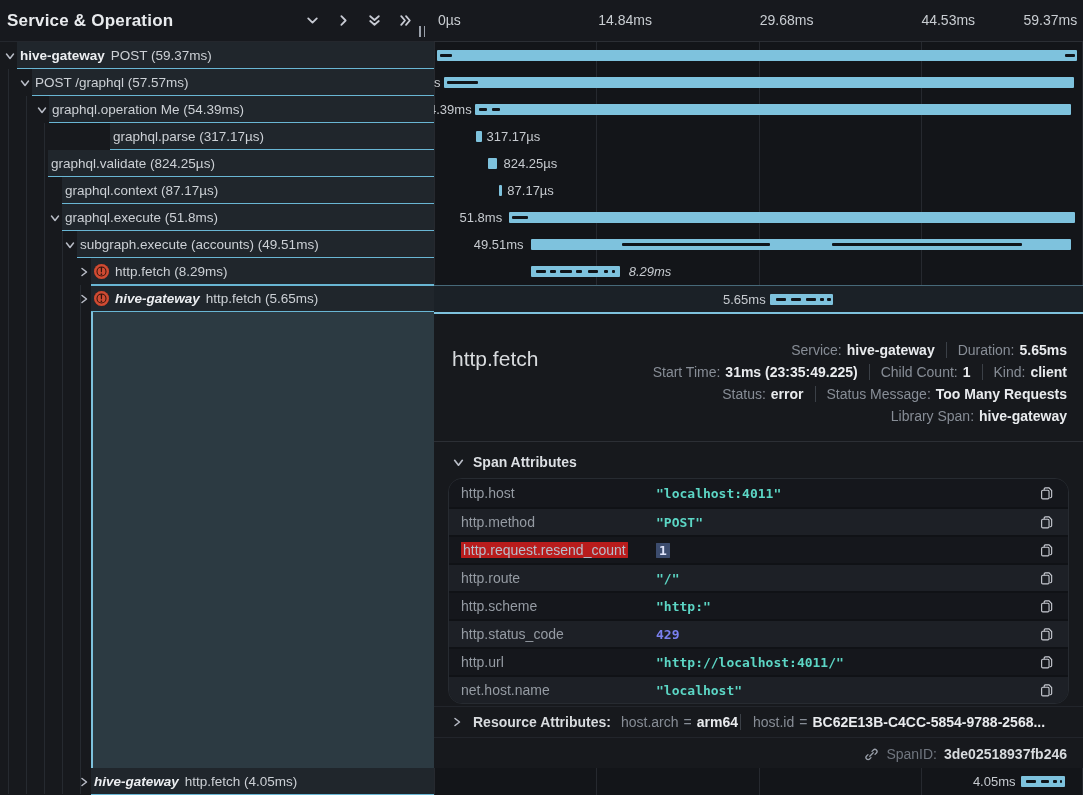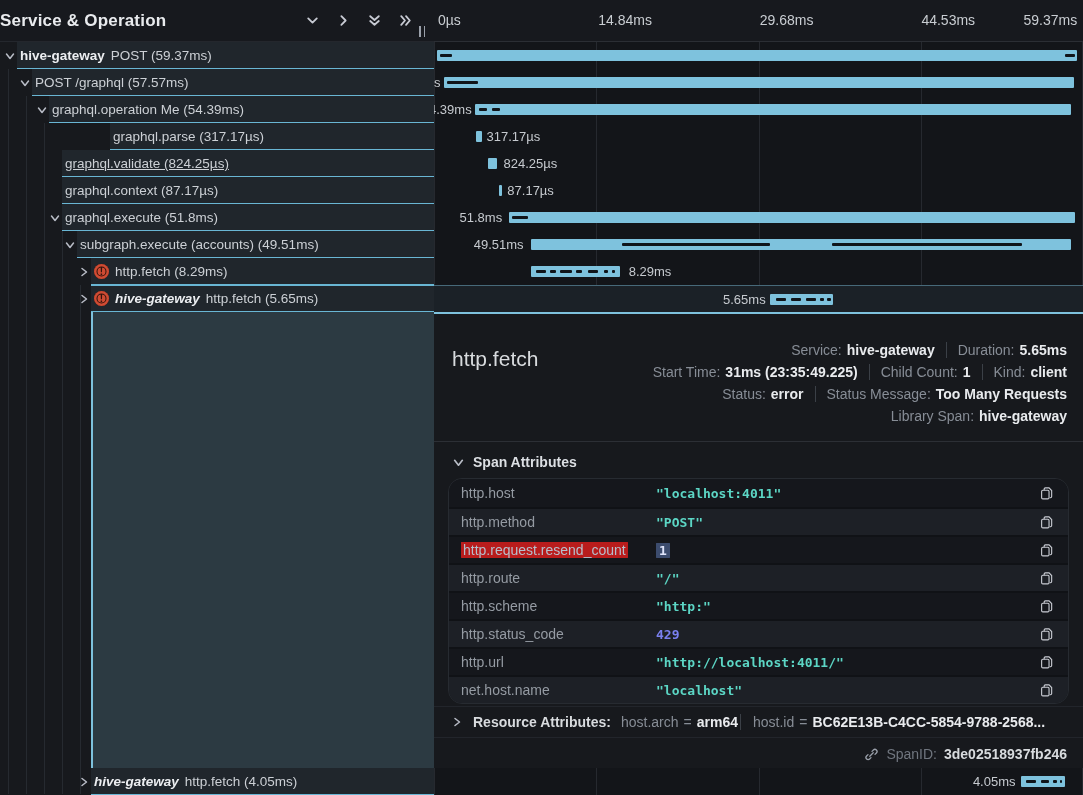--- a/index.html
+++ b/index.html
@@ -57,21 +57,21 @@
   .res-pair + .res-pair { margin-left:2px; padding-left:12px; border-left:1px solid #3b4047; }
   .rk { color:#878d96; } .req { color:#878d96; margin:0 5px; } .rv { color:#e9ebee; font-weight:bold; }
   .foot { display:flex; justify-content:flex-end; align-items:center; gap:7px; padding:8px 16px 6px; font-size:14px; }
   .foot-label { color:#70767f;text-align:right; }
   .foot-val { color:#d8dbde; font-weight:bold; }
   .chain-svg { stroke:#9aa0aa; fill:none; stroke-width:1.3; stroke-linecap:round; }
 
   
   .left-pane { position:absolute; left:0; top:0; width:434px; height:795px; background:#17191d; z-index:5; display:flex; flex-direction:column; }
   .lp-header { position:relative; height:42px; flex:none; background:#17191e; border-bottom:1px solid #24272d; display:flex; align-items:center; z-index:2; }
-  .lp-title { font-size:17px; font-weight:bold; color:#e9ebee; margin-left:0; letter-spacing:.2px; }
+  .lp-title { font-size:17px; font-weight:bold; color:#e9ebee; margin-left:7px; letter-spacing:.2px; }
   .lp-icons { position:absolute; left:303px; top:0; height:100%; display:flex; align-items:center; gap:12px; }
   .icon-btn { background:none; border:none; cursor:pointer; display:flex; padding:2px; }
   .icon-btn svg { stroke:#c7cad3; fill:none; stroke-width:1.7; stroke-linecap:round; stroke-linejoin:round; }
   .grip { position:absolute; right:9px; bottom:4px; display:flex; gap:3px; cursor:col-resize; }
   .grip i { display:block; width:1.5px; height:11px; background:#9aa0aa; }
   .guide { position:absolute; width:1px; bottom:1px; background:#262a30; z-index:0; }
   .g1 { left:8px;  top:69px; }
   .g2 { left:26px; top:96px; }
   .g3 { left:44px; top:123px; }
   .g4 { left:62px; top:231px; }
@@ -200,21 +200,21 @@
           <span class="marks">
 
           <i class="mark" style="left: 15.7%; width: 1.5%;"></i>
             <i class="mark" style="left: 17.9%; width: 0.9%;"></i>
             <i class="mark" style="left: 19.4%; width: 1.8%;"></i>
             <i class="mark" style="left: 21.9%; width: 0.9%;"></i>
             <i class="mark" style="left: 23.7%; width: 1.5%;"></i>
             <i class="mark" style="left: 26.2%; width: 0.6%;"></i>
             <i class="mark" style="left: 27.4%; width: 0.5%;"></i>
           </span>
-          <span class="tl-label" style="left: 30%;">8.29ms</span>
+          <span class="tl-label" style="left: 30%; font-style: italic;">8.29ms</span>
         </div>
 
         <div class="tl-row sel">
           <span class="tl-bar" style="left: 51.8%; width: 9.7%;"></span>
           <span class="marks">
 
           <i class="mark" style="left: 52.7%; width: 1.5%;"></i>
             <i class="mark" style="left: 55%; width: 1.5%;"></i>
             <i class="mark" style="left: 57.3%; width: 1.5%;"></i>
             <i class="mark" style="left: 59.5%; width: 0.6%;"></i>
@@ -472,21 +472,21 @@
         <div class="tree-row">
 
           <div class="row-fill" style="left: 62px; margin-left: 48px;">
 
             <span class="op-label">graphql.parse (317.17µs)</span>
           </div>
         </div>
 
         <div class="tree-row">
 
-          <div class="row-fill" style="left: 62px; text-decoration: underline;">
+          <div class="row-fill" style="left: 48px;">
 
             <span class="op-label">graphql.validate (824.25µs)</span>
           </div>
         </div>
 
         <div class="tree-row">
 
           <div class="row-fill" style="left: 62px;">
 
             <span class="op-label">graphql.context (87.17µs)</span>

